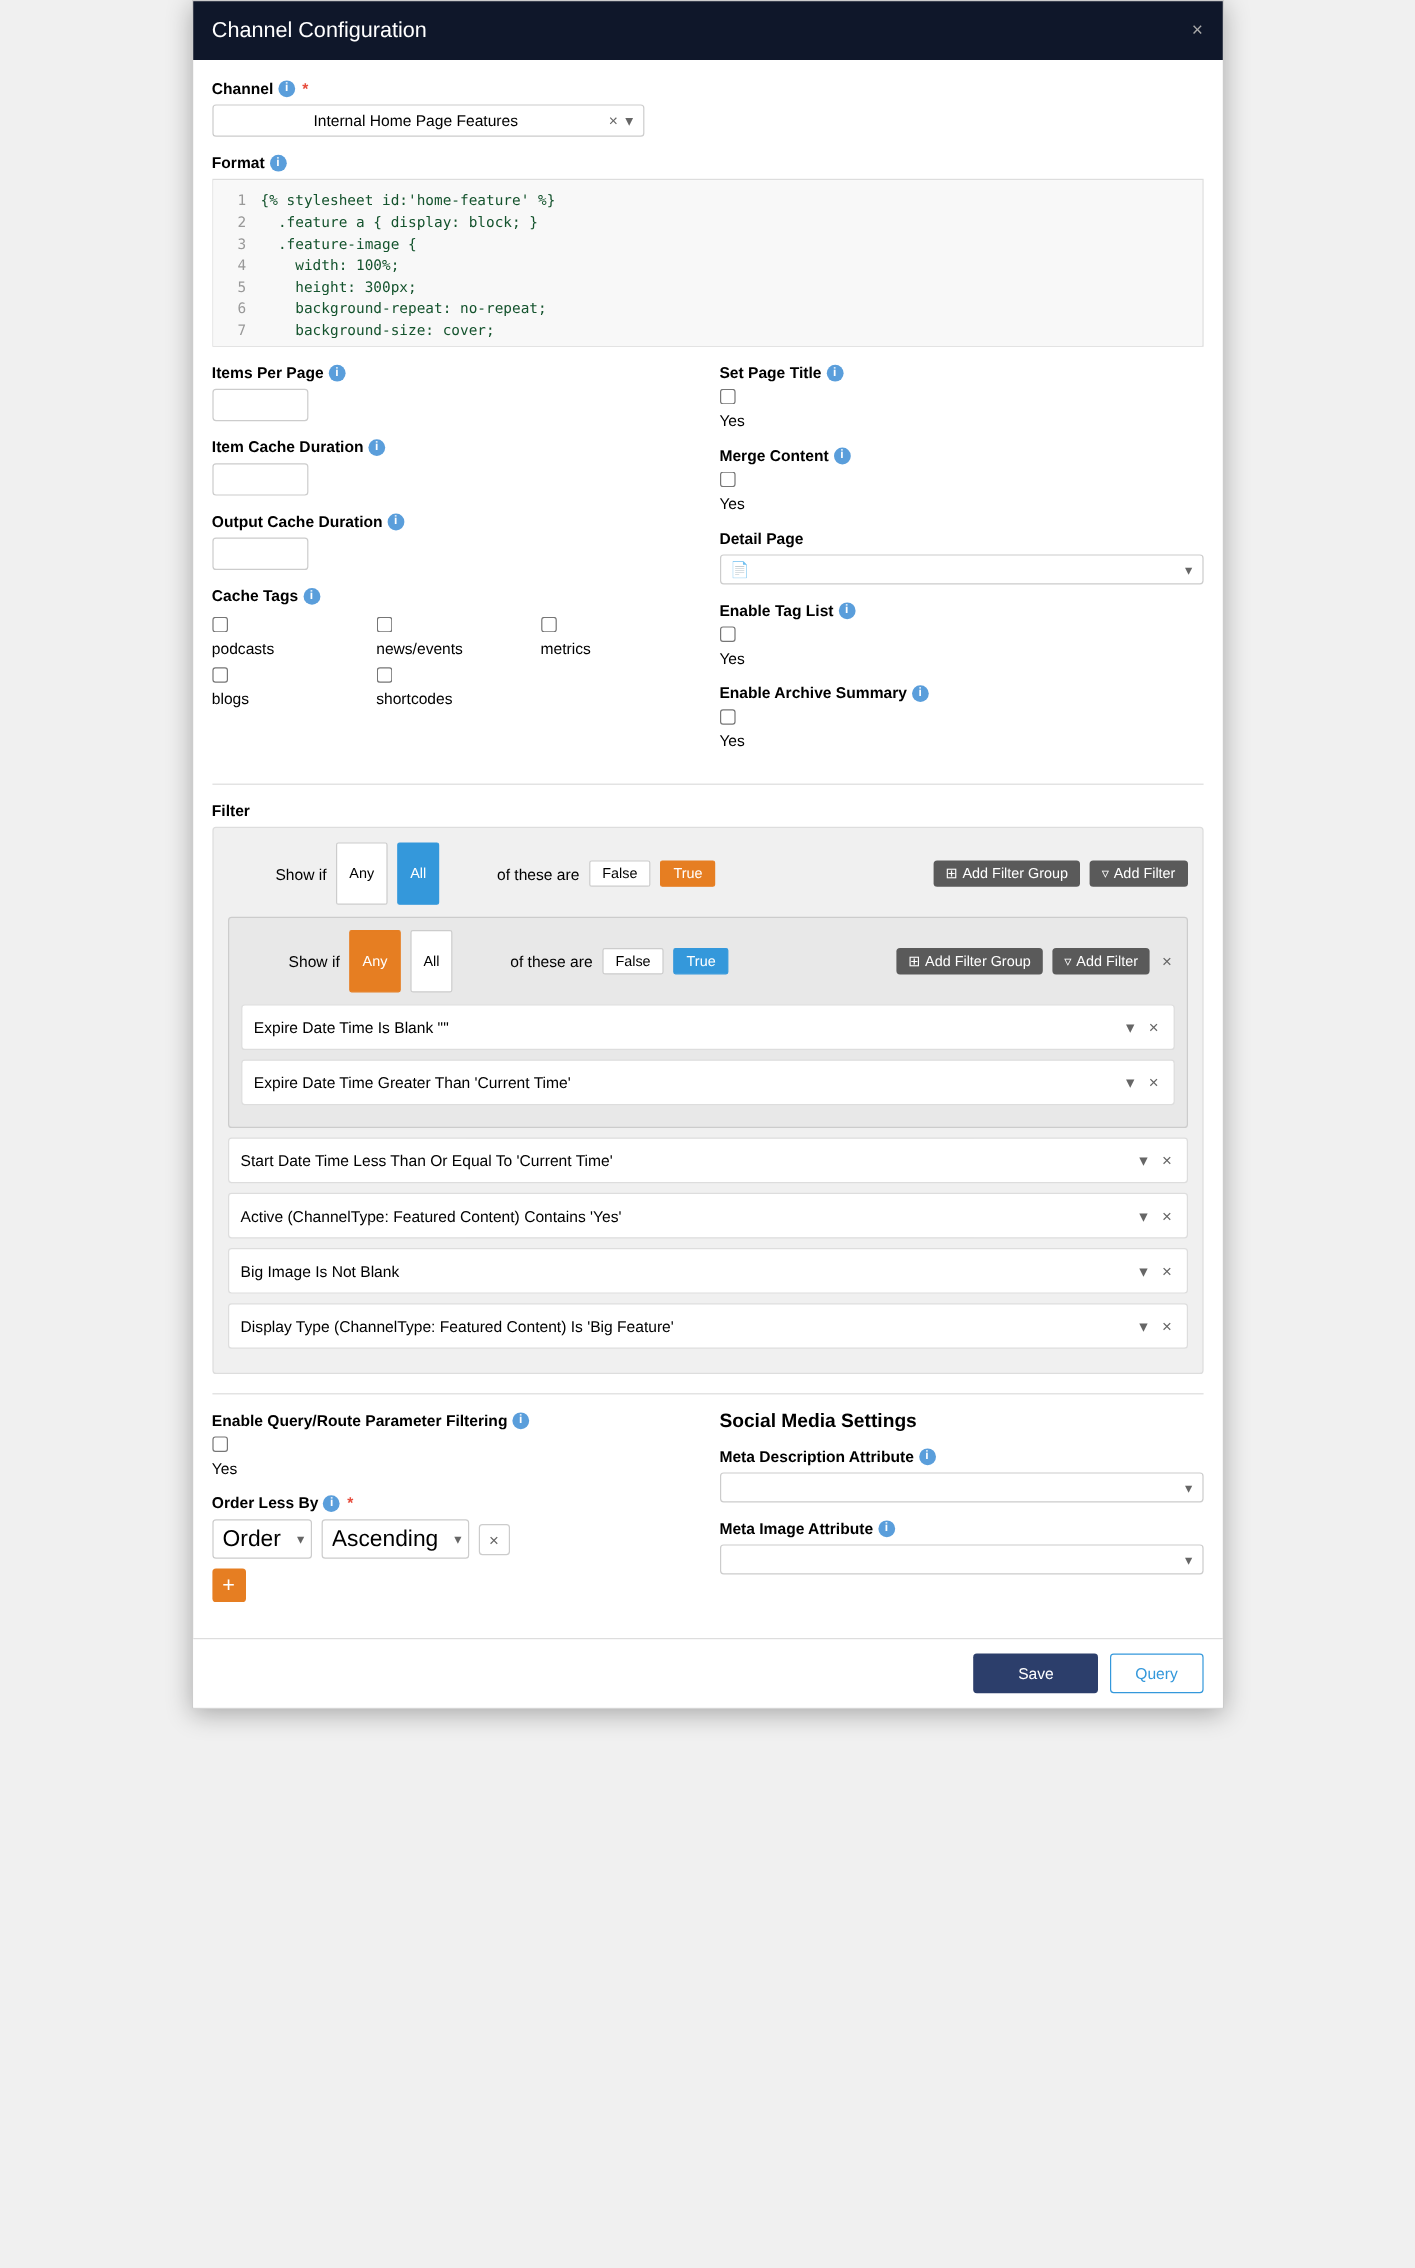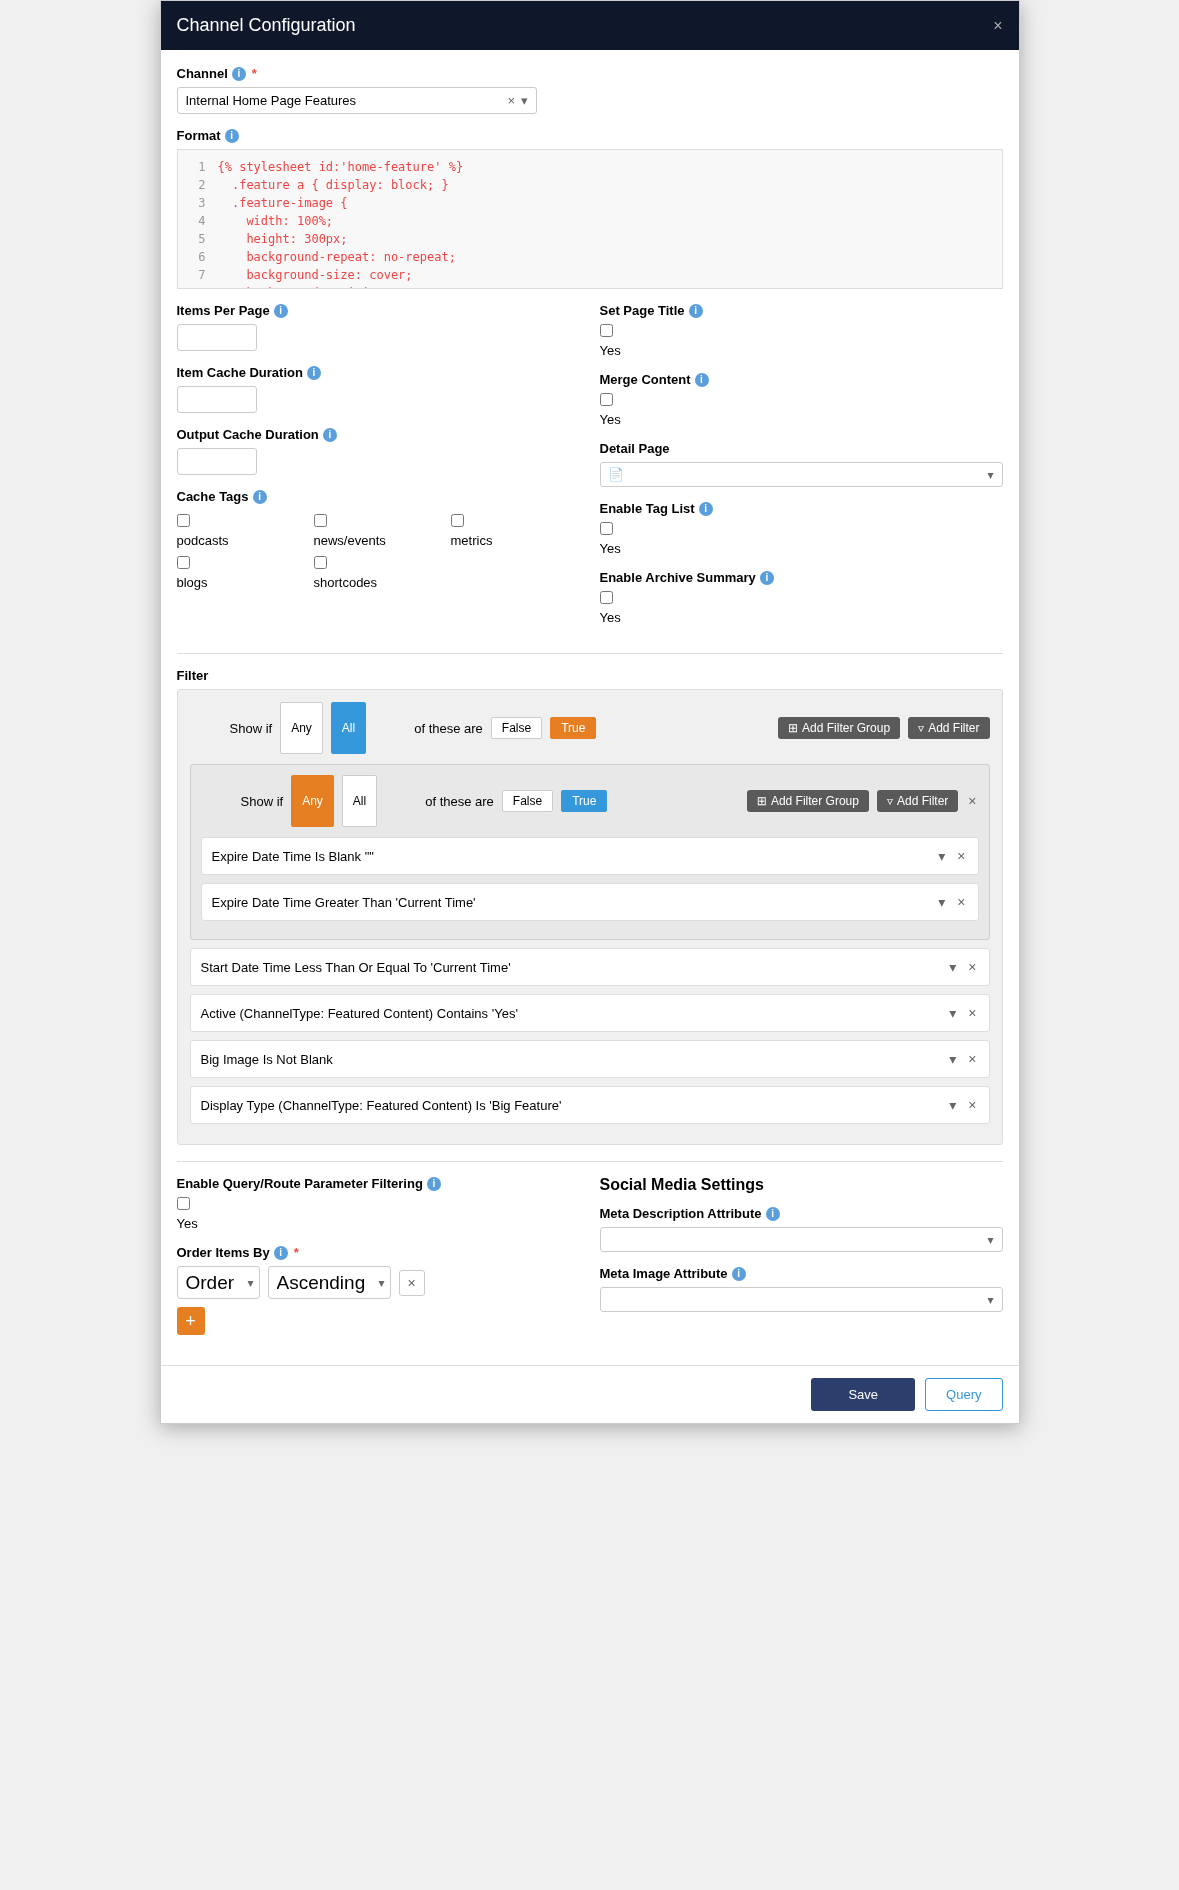--- a/index.html
+++ b/index.html
@@ -72,39 +72,40 @@
       background: #fff;
       width: 360px;
       padding: 5px 8px;
       justify-content: space-between;
     }
     .channel-select-inner {
       display: flex;
       align-items: center;
       gap: 8px;
       flex: 1;
+      justify-content: center;
     }
     .channel-select-inner span { font-size: 13px; }
     .channel-controls { display: flex; gap: 6px; align-items: center; color: #666; }
     .code-area {
       width: 100%;
       background: #f8f8f8;
       border: 1px solid #ddd;
       font-family: monospace;
       font-size: 12px;
       color: #333;
       padding: 8px;
       height: 140px;
       overflow-y: auto;
       resize: none;
       line-height: 1.5;
     }
     .code-line { display: flex; gap: 12px; }
     .line-num { color: #999; min-width: 20px; text-align: right; user-select: none; }
-    .line-code { color: #ef4444; }
+    .line-code { color: #14532d; }
     .two-col {
       display: grid;
       grid-template-columns: 1fr 1fr;
       gap: 12px 20px;
       margin-bottom: 14px;
     }
     .form-input {
       border: 1px solid #ccc;
       border-radius: 3px;
       padding: 5px 8px;
@@ -658,21 +659,21 @@
             <span>Enable Query/Route Parameter Filtering</span>
             <span class="info-icon">i</span>
           </div>
           <div class="checkbox-row">
             <input type="checkbox" style="">
             <label>Yes</label>
           </div>
         </div>
         <div class="form-section">
           <div class="field-label">
-            <span>Order Items By</span>
+            <span>Order Less By</span>
             <span class="info-icon">i</span>
             <span class="required-star">*</span>
           </div>
           <div class="order-row">
             <div class="select-wrapper">
               <select>
                 <option>Order</option>
               </select>
               <span class="select-arrow">▾</span>
             </div>

